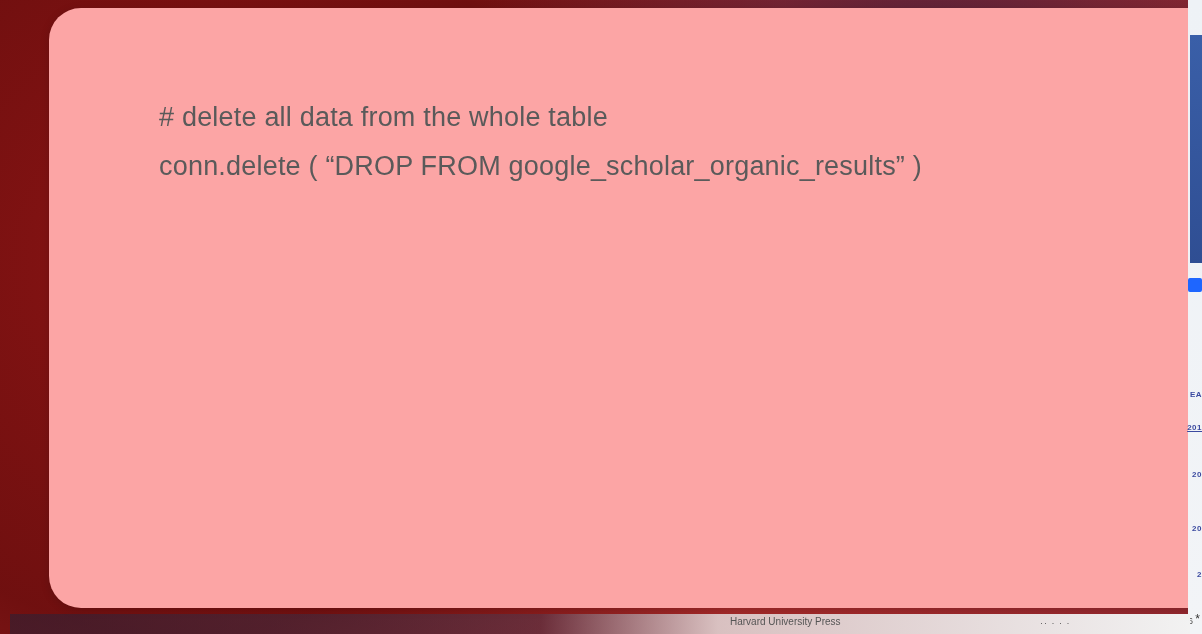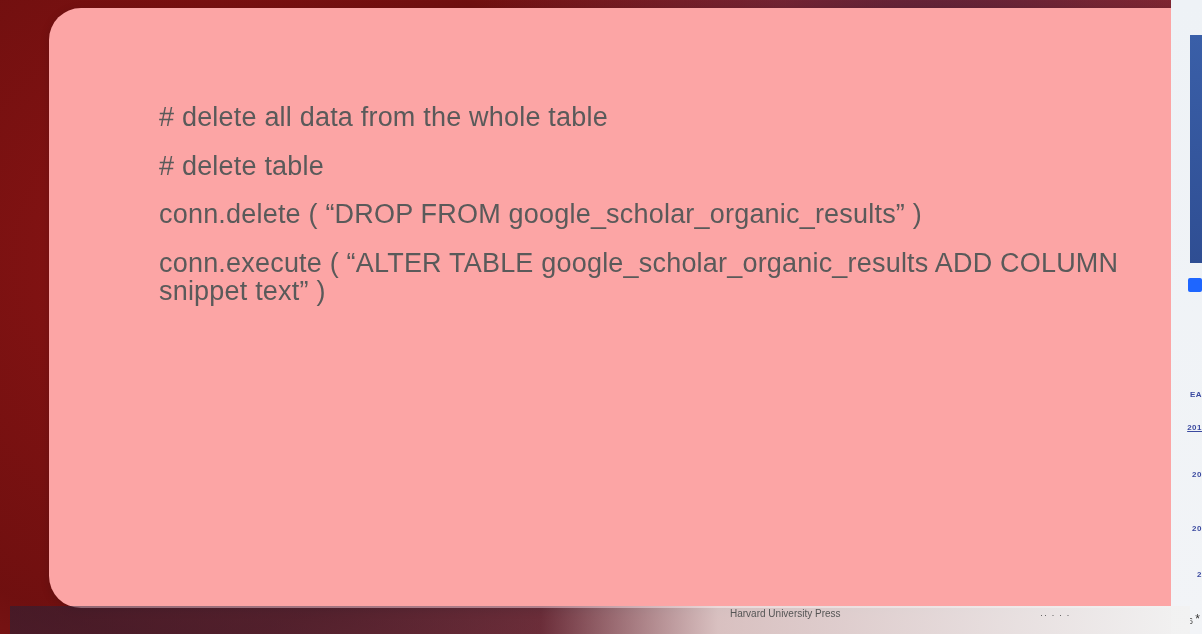--- a/index.html
+++ b/index.html
@@ -31,63 +31,61 @@
     line-height: 1.1;
     color: #5a5a5a;
     font-weight: 400;
     margin-bottom: 19px;
     letter-spacing: 0.2px;
   }
   .code-block p.tight { line-height: 1.05; margin-bottom: 19px; }
   
   .peek {
     position: absolute;
-    right: 0; top: 0; width: 31px; height: 634px;
+    right: 0; top: 0; width: 14px; height: 634px;
     background: linear-gradient(#eef2f6 0%, #f2f4f7 100%);
   }
   .peek .blueblock{
     position:absolute; top:35px; right:0; width:12px; height:228px;
     background: linear-gradient(#3a5fa8,#2f4e93);
   }
   .peek .bluebtn{
     position:absolute; top:278px; right:0; width:14px; height:14px;
     background:#1e66ff; border-radius:2px;
   }
   .peek .txt{
     position:absolute; right:0; font-size:8px; color:#3b4aa0; font-weight:700;
     letter-spacing:0.5px;
   }
   .peek .t1{ top:390px; } .peek .t2{ top:423px;text-decoration:underline; }
   .peek .t3{ top:470px; } .peek .t4{ top:524px; } .peek .t5{ top:570px; }
   .peek .star{ position:absolute; top:612px; right:2px; font-size:12px; color:#333; }
   .peek .n76{ position:absolute; top:616px; right:9px; font-size:9px; color:#555;}
   
   .bottomstrip{
-    position:absolute; left:10px; bottom:0; width:1180px; height:28px;
+    position:absolute; left:10px; bottom:0; width:1180px; height:20px;
     background: linear-gradient(90deg, rgba(30,35,60,0.5) 0%, rgba(60,70,100,0.4) 45%, rgba(230,230,230,0.8) 60%, #f2f2f2 100%);
     overflow:hidden;
   }
   .bottomstrip .hup{
     position:absolute; left:720px; top:2px; font-size:10px; color:#555;
   }
   .bottomstrip .dots{
     position:absolute; left:1030px; top:4px; font-size:9px; color:#555; letter-spacing:1px;
   }
 </style>
 </head>
 <body>
 
 <div class="bg"></div>
 
 <div class="card">
   <div class="code-block">
     <p># delete all data from the whole table</p>
-    <p># delete table</p>
     <p>conn.delete ( “DROP FROM google_scholar_organic_results” )</p>
-    <p class="tight">conn.execute ( “ALTER TABLE google_scholar_organic_results ADD COLUMN snippet text” )</p>
   </div>
 </div>
 
 <div class="peek">
   <div class="blueblock"></div>
   <div class="bluebtn"></div>
   <span class="txt t1">EA</span>
   <span class="txt t2">201</span>
   <span class="txt t3">20</span>
   <span class="txt t4">20</span>

